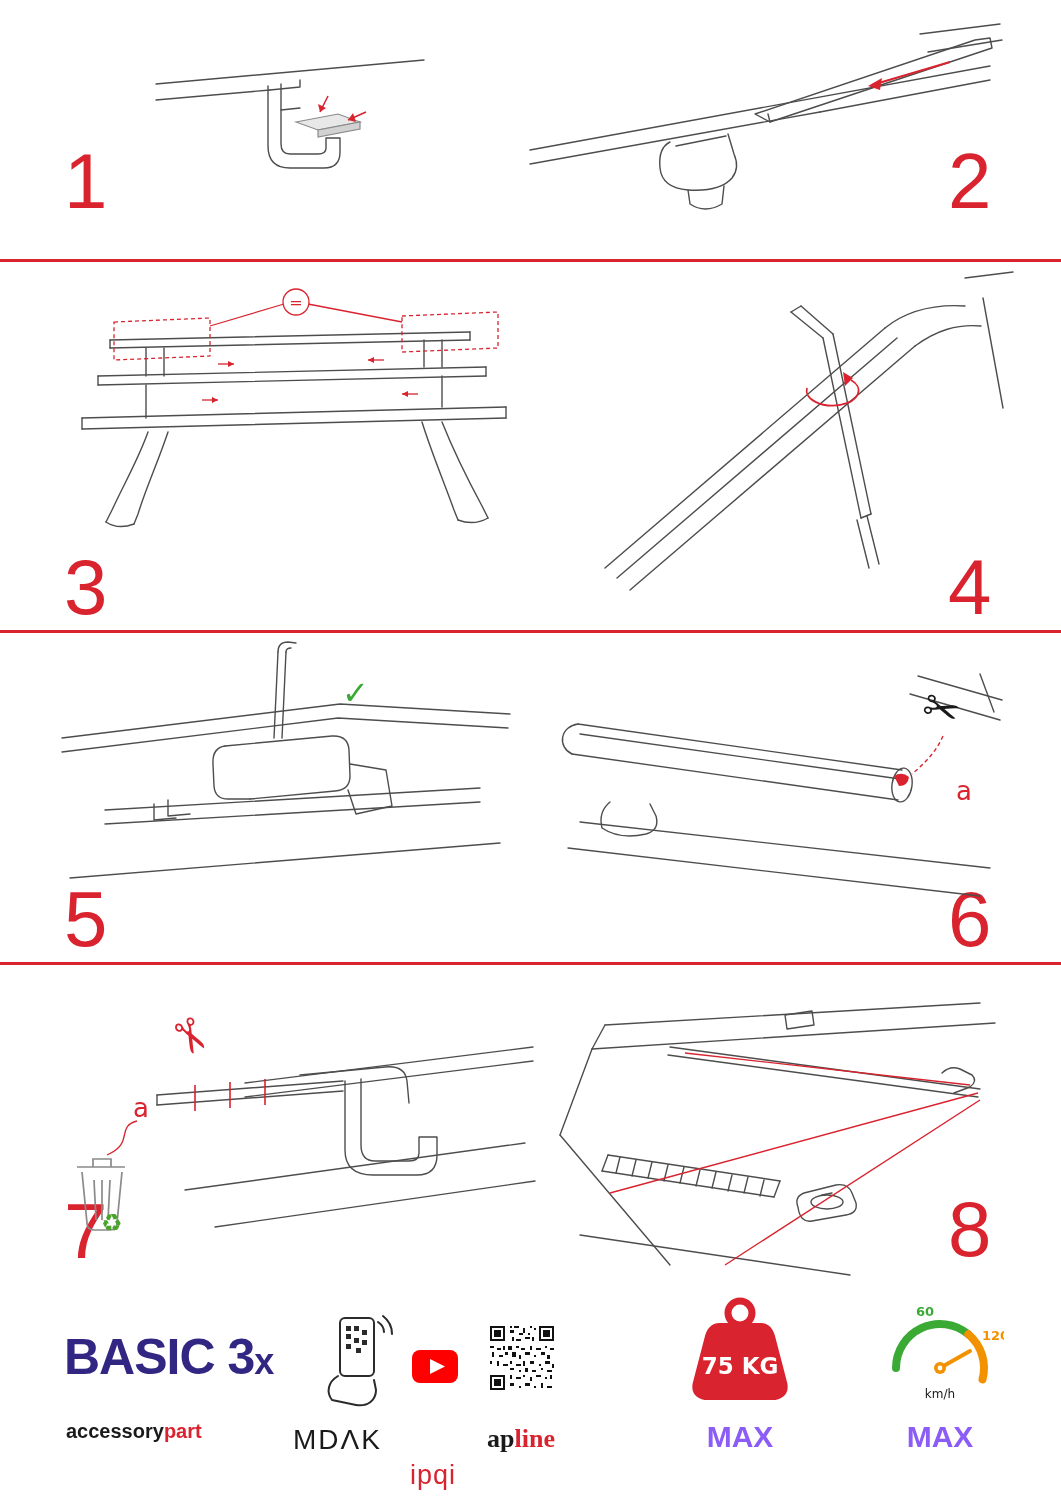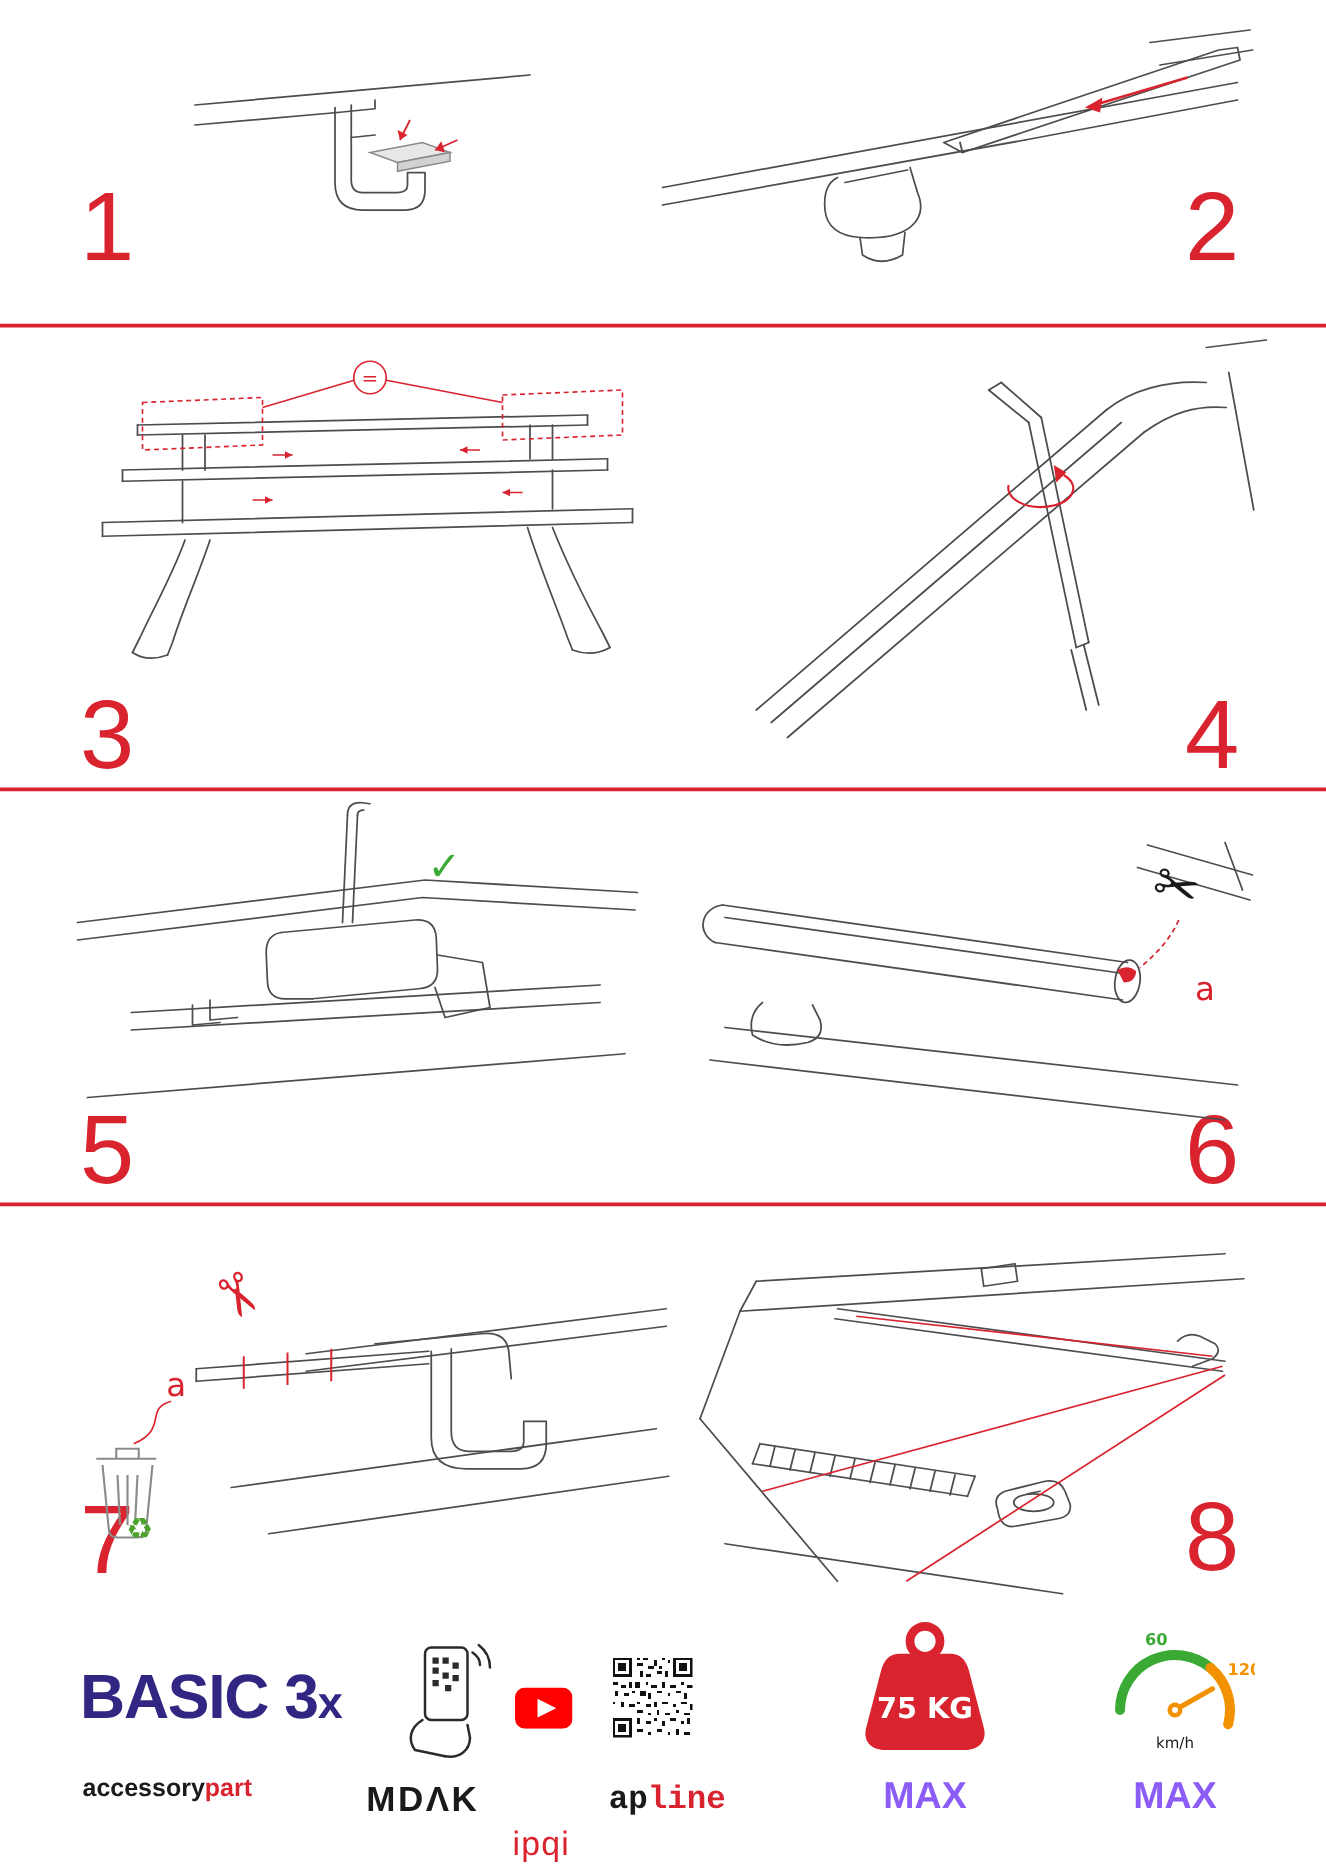--- a/index.html
+++ b/index.html
@@ -8,23 +8,23 @@
   .page { position:relative; width:1061px; height:1500px; background:#ffffff; overflow:hidden; }
   .step-number { position:absolute; font-size:78px; line-height:1; color:#d9232e; font-weight:400; }
   .divider { position:absolute; left:0; width:1061px; height:3px; background:#d9232e; }
   .illus { position:absolute; }
   svg text { font-family:"DejaVu Sans", sans-serif; }
   .brand-logo { position:absolute; color:#312783; font-weight:bold; letter-spacing:-1px; }
   .brand-logo .big { font-size:50px; }
   .brand-logo .small { font-size:36px; }
   .brand-sub { position:absolute; font-size:20px; font-weight:bold; color:#1a1a1a; }
   .brand-sub .red { color:#d9232e; }
-  .logo-mdak { position:absolute; font-size:28px; font-weight:700; letter-spacing:2px; color:#1a1a1a; }
+  .logo-mdak { position:absolute; font-size:28px; font-weight:400; letter-spacing:2px; color:#1a1a1a; }
   .logo-ipqi { position:absolute; font-size:27px; font-weight:500; color:#d9232e; letter-spacing:1px; }
-  .logo-apline { position:absolute; font-size:26px; font-weight:bold; font-family:Liberation Mono, monospace; color:#1a1a1a; }
+  .logo-apline { position:absolute; font-size:26px; font-weight:bold; font-family:Liberation Serif, serif; color:#1a1a1a; }
   .logo-apline .red { color:#d9232e; }
   .max-label { position:absolute; font-size:30px; font-weight:bold; color:#8b5cf6; text-align:center; }
 </style>
 </head>
 <body>
 
 <div class="page">
 
   <div class="step-number" style="left:64px; top:142px;">1</div>
 

